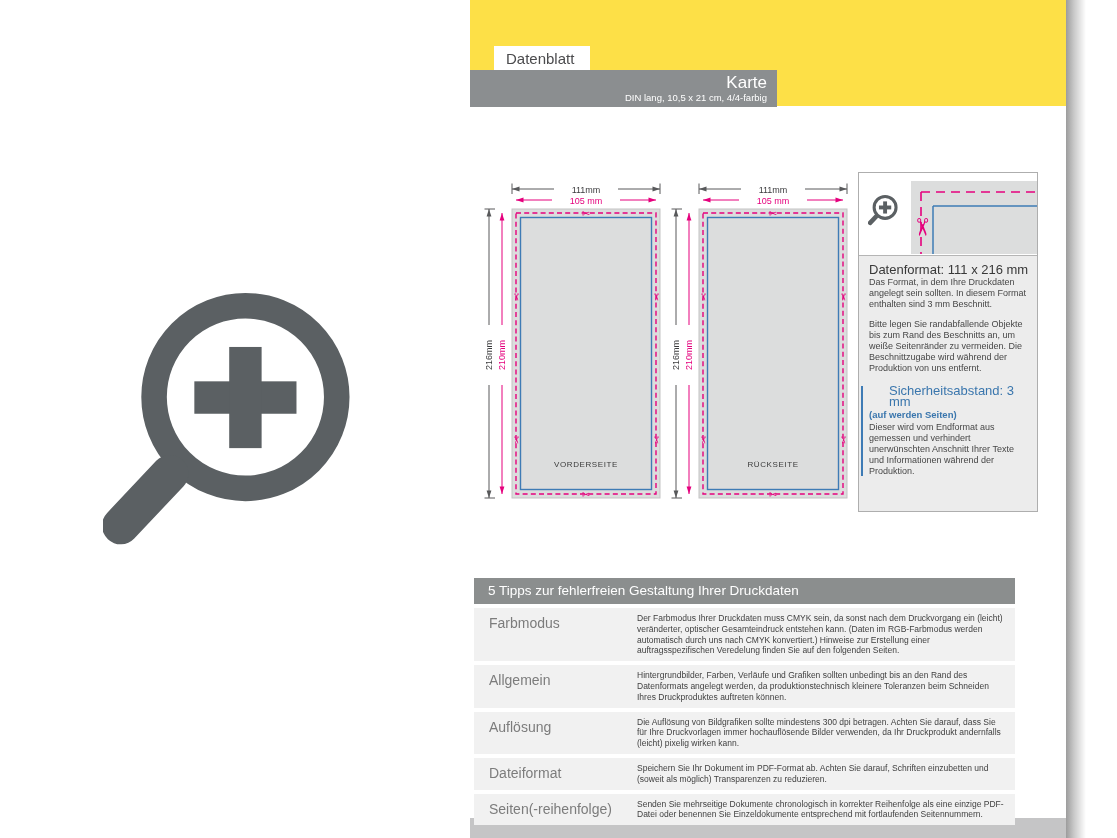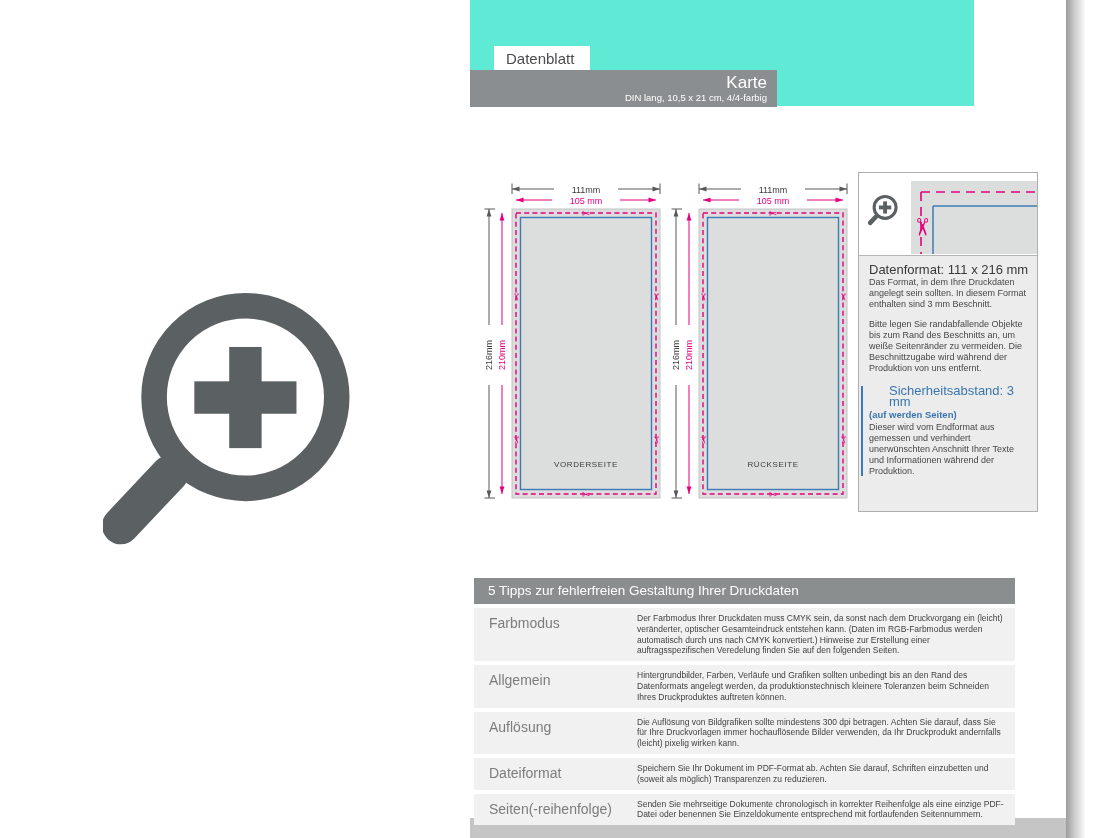--- a/index.html
+++ b/index.html
@@ -11,21 +11,21 @@
   .stage{position:absolute;inset:0;}
 
   
   #big-magnifier{position:absolute;left:103px;top:287px;}
 
   
   .page{position:absolute;left:470px;top:0;width:596px;height:838px;background:#ffffff;}
   .page-shadow{position:absolute;left:1066px;top:0;width:20px;height:838px;
     background:linear-gradient(to right,#9c9c9c 0%,#c9c9c9 40%,#ffffff 100%);}
 
-  .band-top{position:absolute;top:0;left:0;width:504px;height:106px;background:#5eead4;}
+  .band-top{position:absolute;top:0;left:0;width:596px;height:106px;background:#fde047;}
   .band-bottom{position:absolute;bottom:0;left:0;width:596px;height:20px;background:#c5c5c6;}
 
   .tab{position:absolute;left:24px;top:46px;width:96px;height:24px;background:#ffffff;
     color:#4b4b4d;font-size:15px;line-height:25px;padding-left:12px;box-sizing:border-box;}
   .title-bar{position:absolute;left:0;top:70px;width:307px;height:37px;background:#8b8e90;
     color:#ffffff;text-align:right;box-sizing:border-box;padding:3px 10px 0 0;}
   .title-bar .t{font-size:17px;line-height:19px;}
   .title-bar .s{font-size:9.5px;line-height:11px;}
 
   

